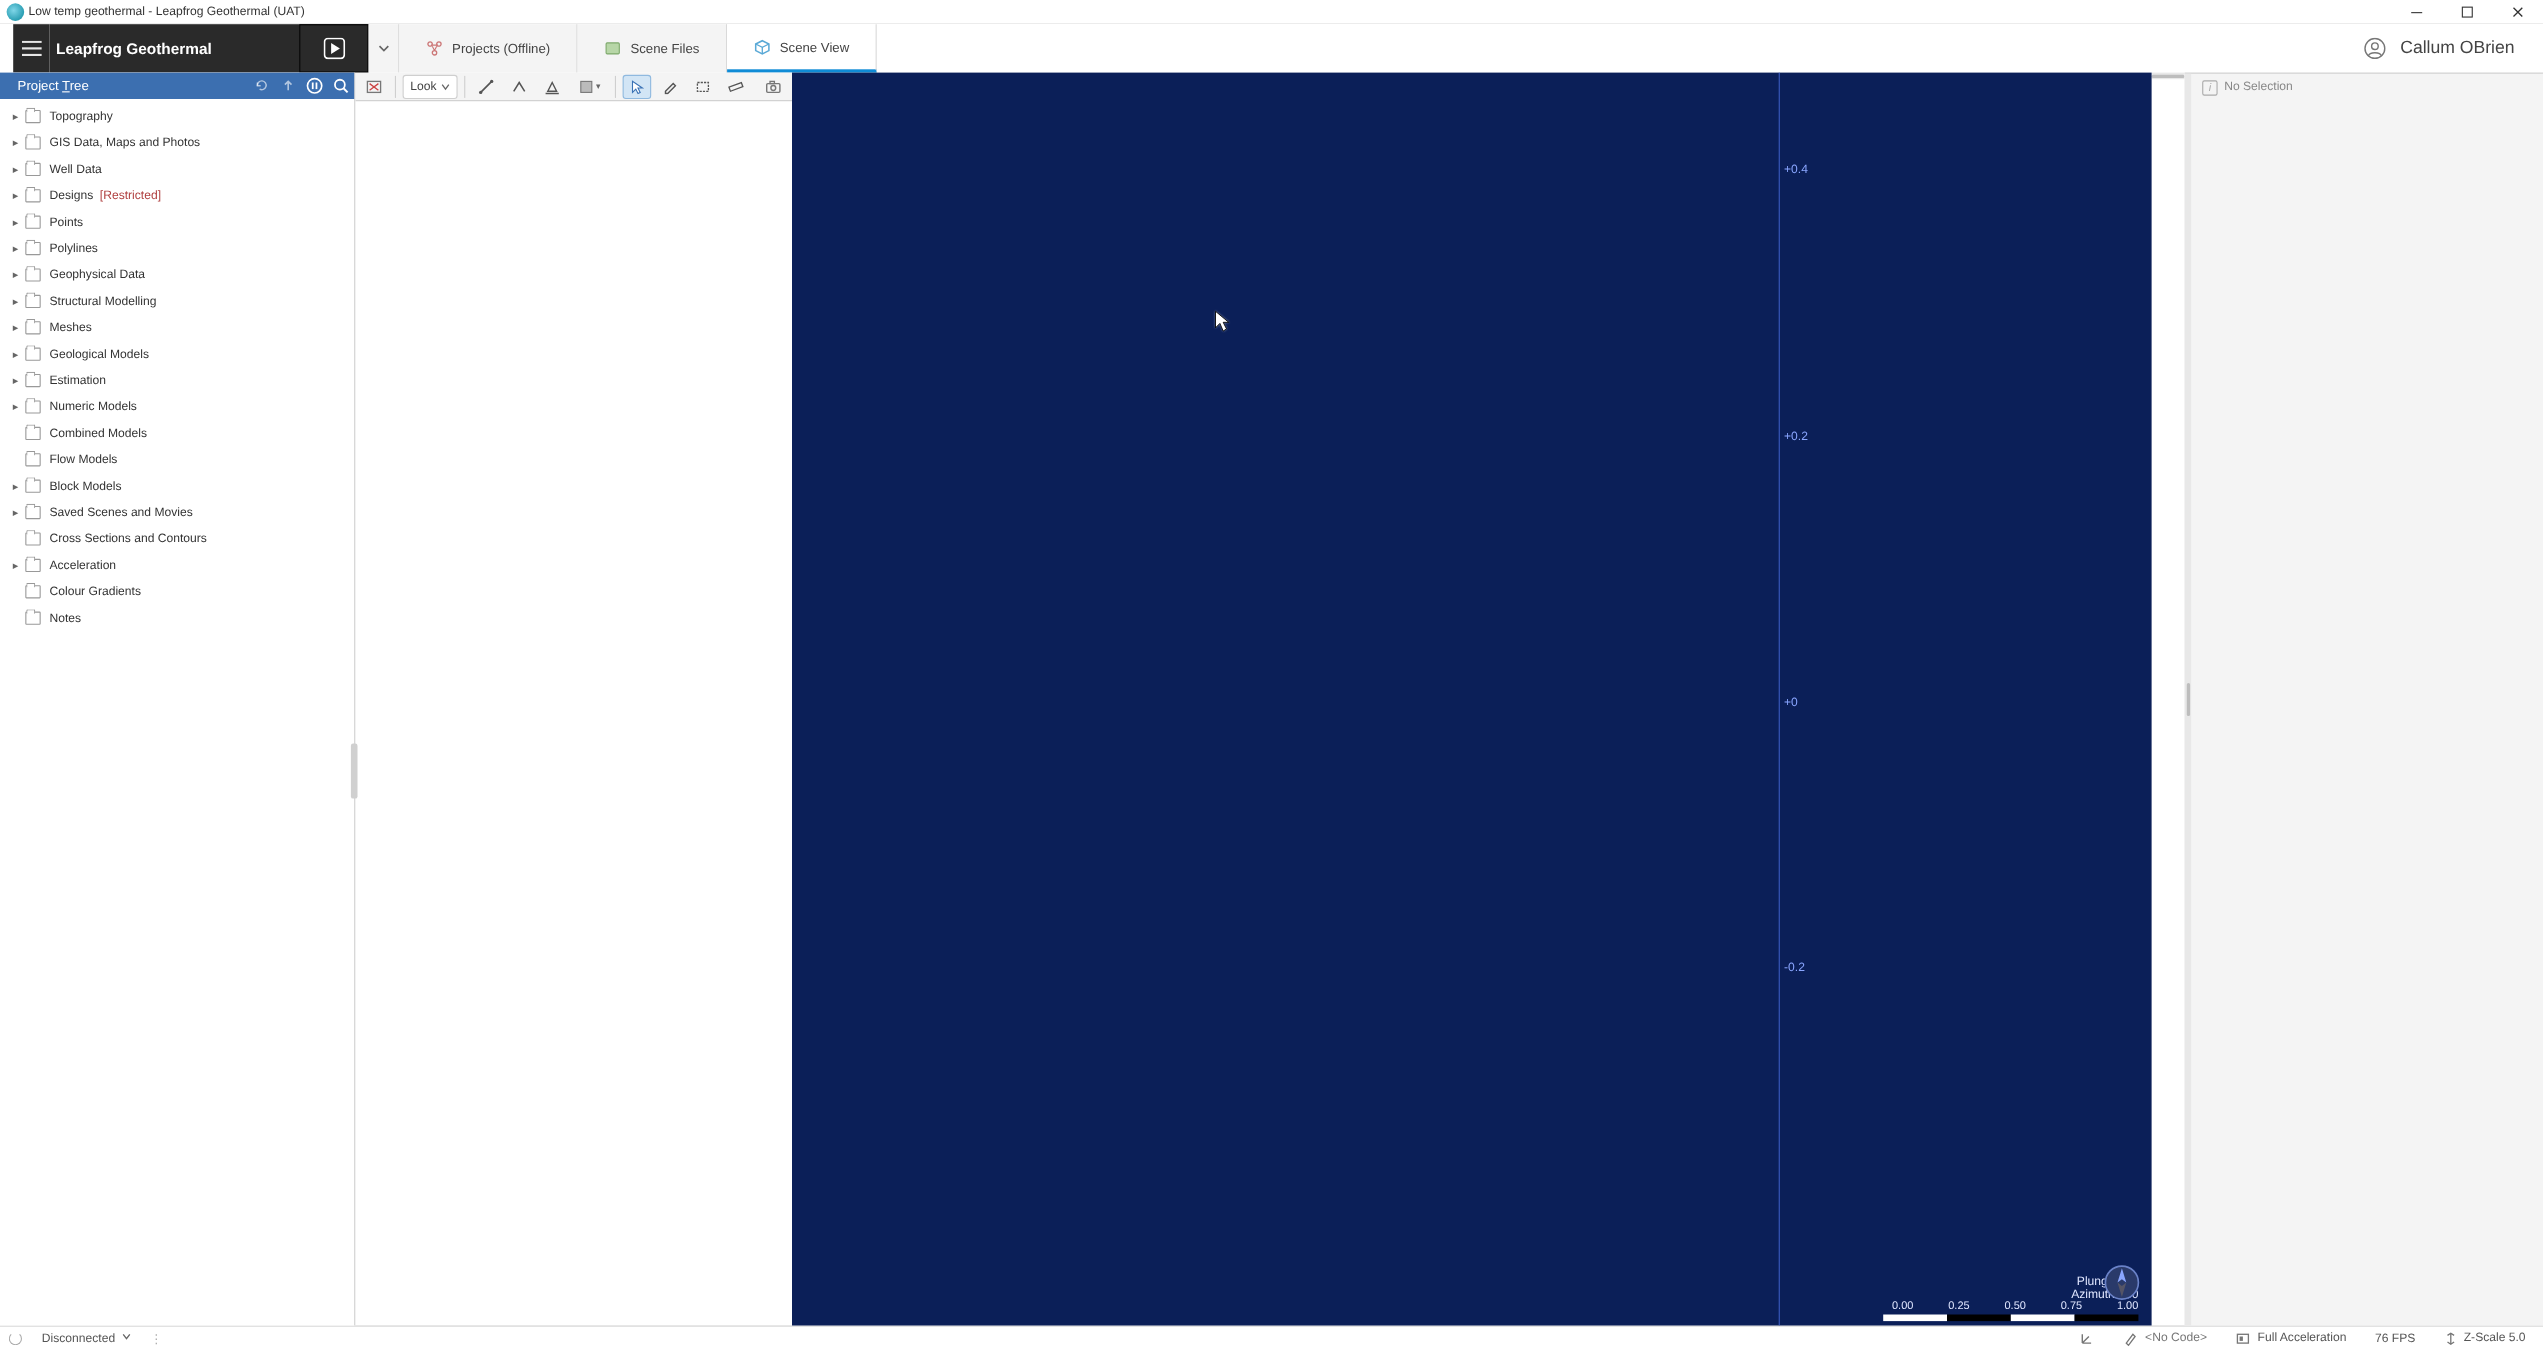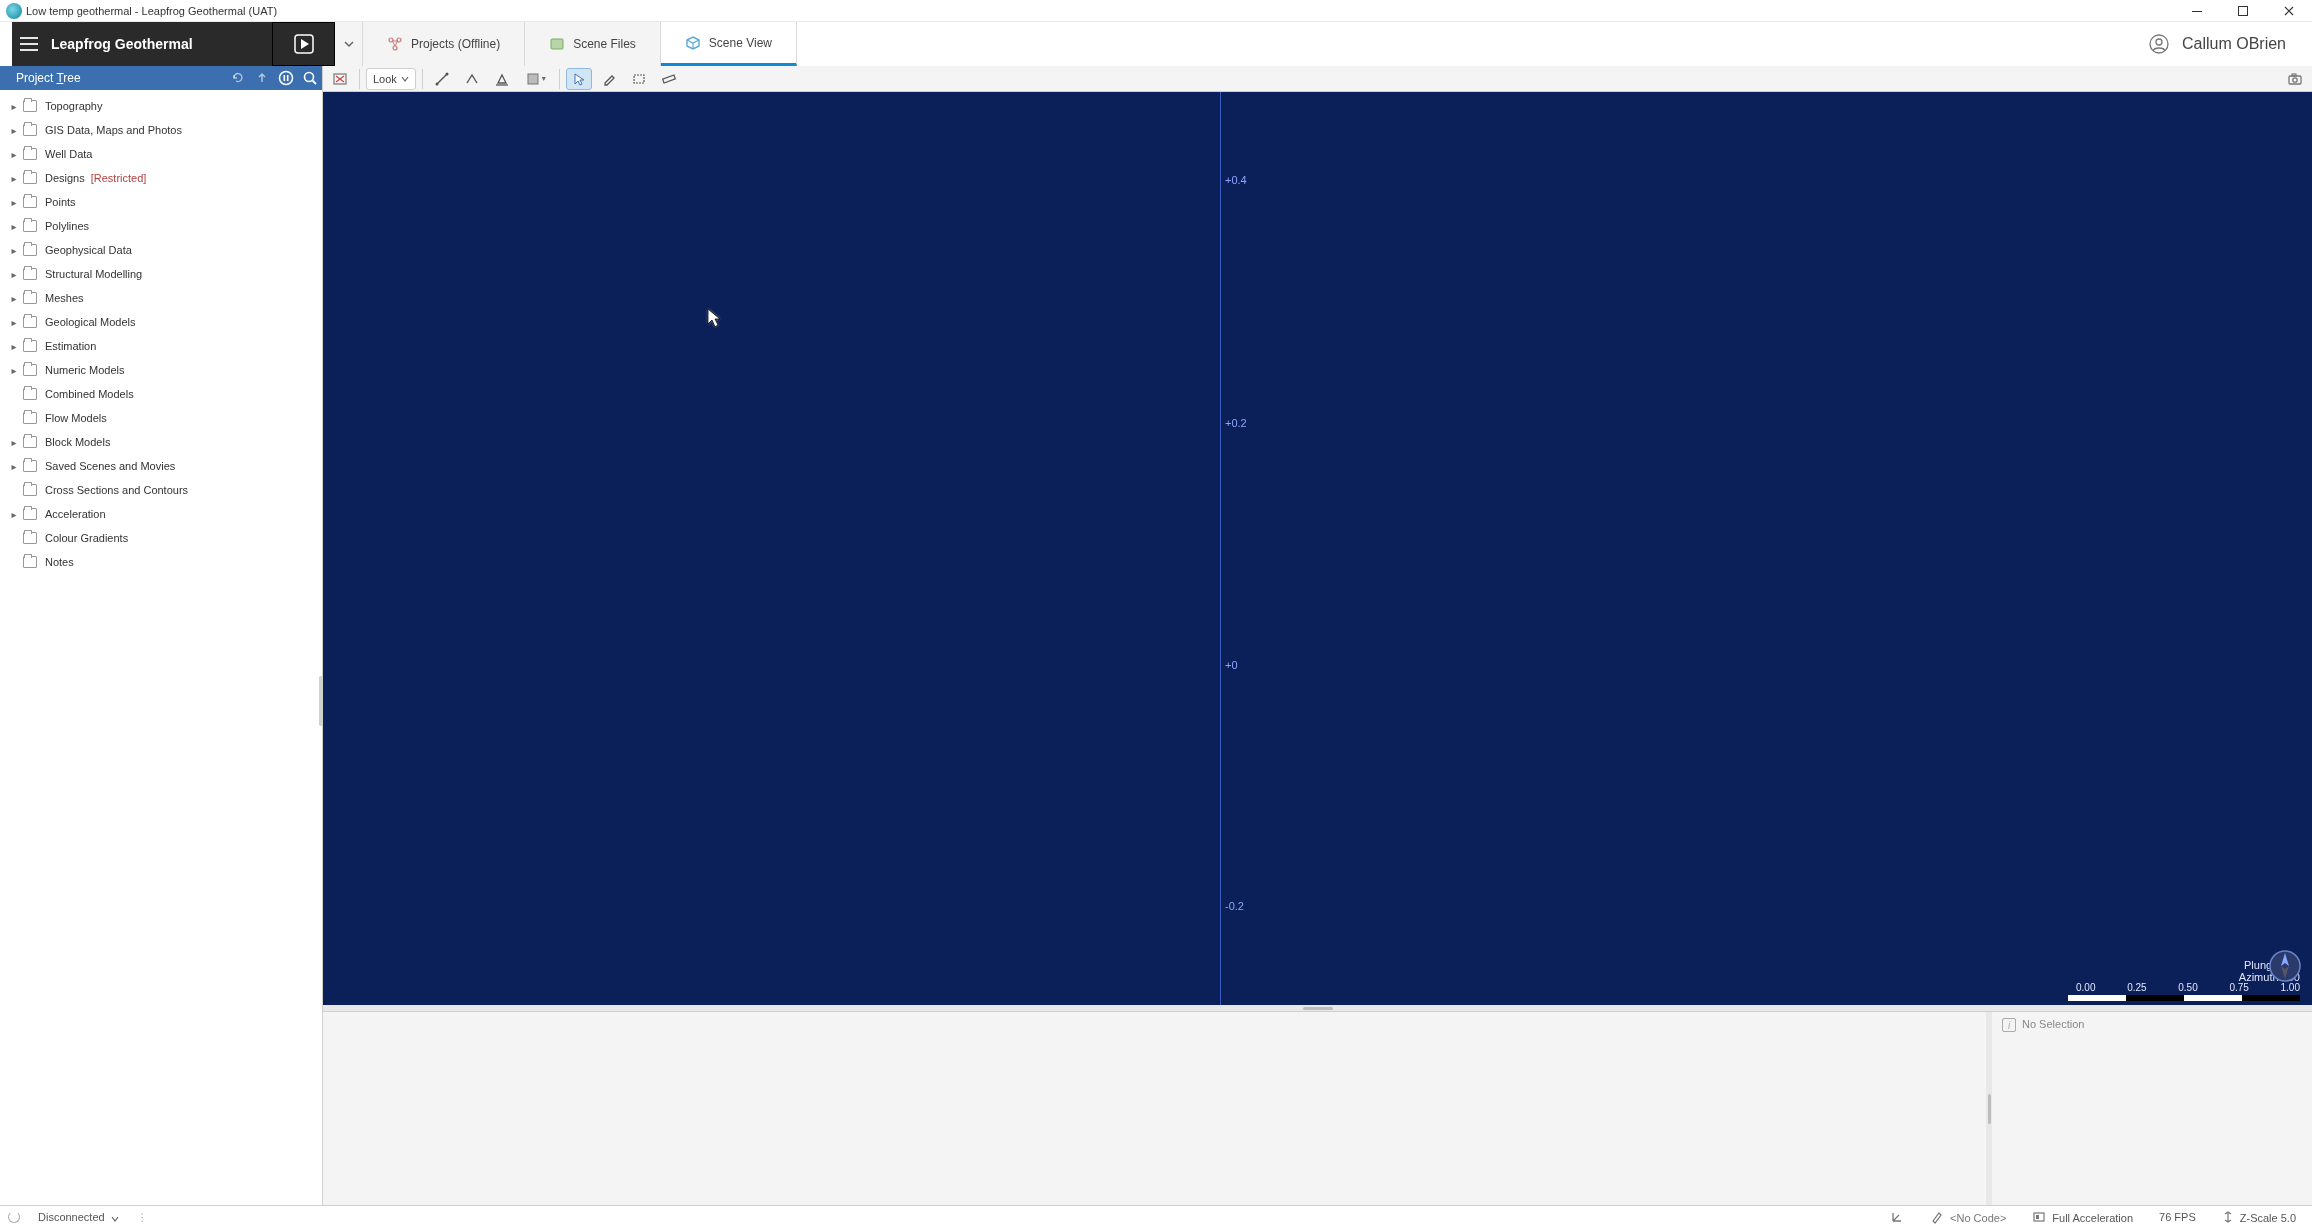--- a/index.html
+++ b/index.html
@@ -42,21 +42,21 @@
 .tree-item { height: 24px; display: flex; align-items: center; font-size: 11px; color: #333; padding-left: 8px; cursor: pointer; gap: 3px; }
 .expander { width: 12px; height: 12px; display: flex; align-items: center; justify-content: center; color: #666; font-size: 10px; }
 .expander.blank { color: transparent; }
 .folder-icon { width: 14px; height: 12px; background: #fff; border: 1px solid #999; border-radius: 1px; position: relative; margin-right: 5px; }
 .folder-icon:before { content: ""; position: absolute; top: -3px; left: 0; width: 6px; height: 3px; background: #fff; border: 1px solid #999; border-bottom: none; border-radius: 1px 1px 0 0; }
 .tree-item .sub { color: #b04040; margin-left: 3px; }
 
 .splitter-handle { position: absolute; top: 610px; right: -3px; width: 6px; height: 50px; background: #d0d0d0; border-radius: 2px; cursor: ew-resize; }
 
 
-.maincol { flex: 1; display: flex; flex-direction: column; }
+.maincol { flex: 1; display: flex; flex-direction: row; }
 .toolbar { height: 26px; background: #f4f4f4; border-bottom: 1px solid #cfcfcf; display: flex; align-items: center; padding: 0 4px; gap: 4px; }
 .tbtn { width: 26px; height: 22px; display: flex; align-items: center; justify-content: center; color: #555; border-radius: 3px; cursor: pointer; }
 .tbtn.active { background: #d2e5f5; border: 1px solid #8fb9df; }
 .tbtn.with-drop { width: 34px; position: relative; }
 .tbtn .mini-caret { font-size: 8px; margin-left: 2px; color: #666; }
 .look-btn { height: 22px; padding: 0 6px; display: flex; align-items: center; gap: 4px; border: 1px solid #cfcfcf; background: #fff; border-radius: 3px; font-size: 11px; color: #444; cursor: pointer; }
 .tsep { width: 1px; height: 20px; background: #cfcfcf; margin: 0 2px; }
 .tool-spacer { flex: 1; }
 
 .viewport { flex: 1; background: #0b1f58; position: relative; overflow: hidden; }
@@ -79,21 +79,21 @@
 .lower-left { flex: 1; }
 .hsplit { width: 6px; background: #e8e8e8; display: flex; align-items: center; justify-content: center; cursor: ew-resize; }
 .hsplit .grip { width: 3px; height: 30px; background: #bdbdbd; border-radius: 2px; }
 .lower-right { width: 320px; padding: 6px 10px; font-size: 11px; color: #888; display: flex; align-items: flex-start; gap: 6px; }
 .info-icon { width: 14px; height: 14px; border: 1px solid #aaa; color: #aaa; border-radius: 2px; display: flex; align-items: center; justify-content: center; font-size: 10px; font-style: italic; }
 
 
 .statusbar { height: 23px; background: #fff; border-top: 1px solid #cfcfcf; display: flex; align-items: center; font-size: 11px; color: #555; padding: 0 8px; gap: 10px; }
 .statusbar .disc-icon { width: 12px; height: 12px; border: 1.5px solid #aaa; border-top-color: transparent; border-radius: 50%; }
 .statusbar .s-spacer { flex: 1; }
-.statusbar .s-item { display: flex; align-items: flex-end; gap: 6px; padding: 0 8px; cursor: pointer; }
+.statusbar .s-item { display: flex; align-items: flex-start; gap: 6px; padding: 0 8px; cursor: pointer; }
 .statusbar .s-item .lab { color: #777; }
 
 
 svg { display: block; }
 </style>
 </head>
 <body>
 
 <div class="titlebar">
   <div class="app-icon"></div>

